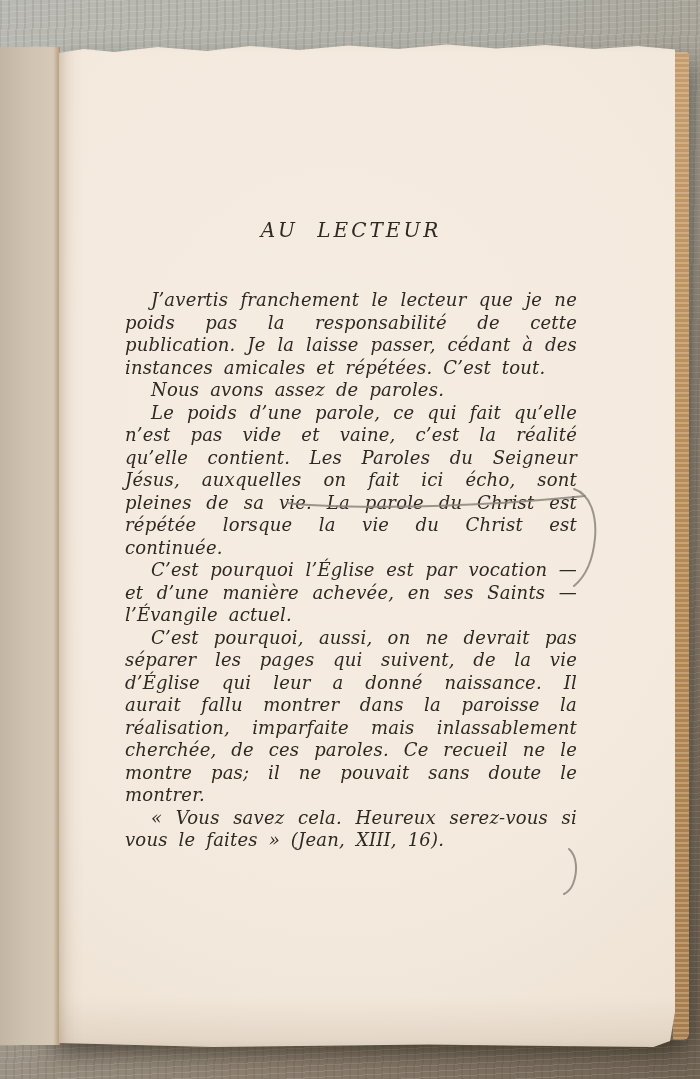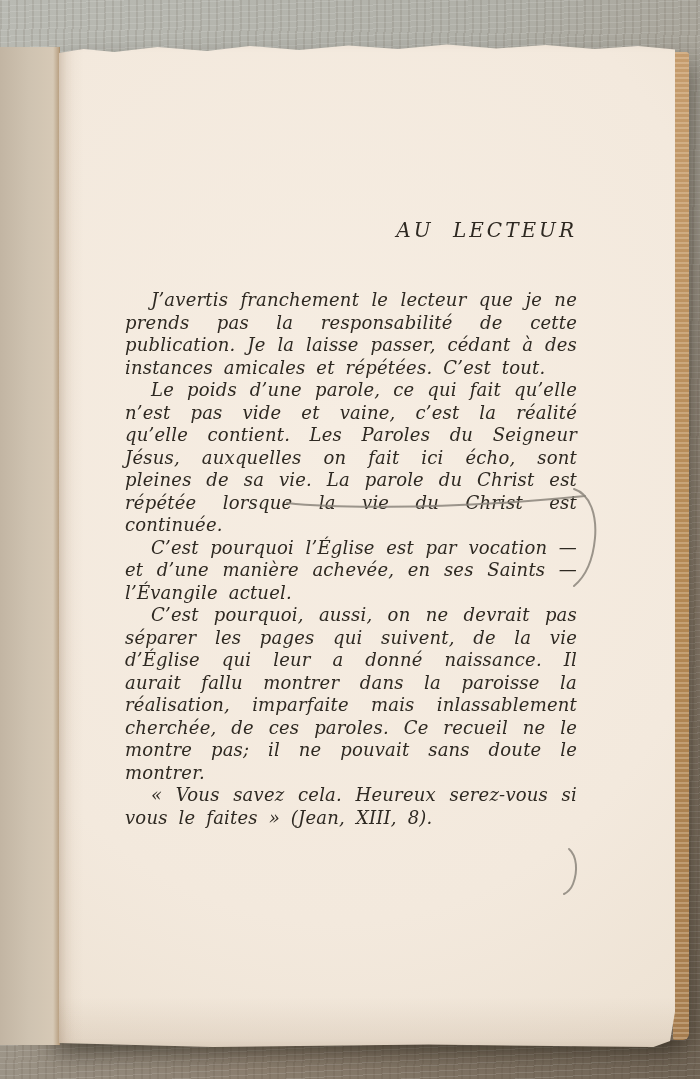--- a/index.html
+++ b/index.html
@@ -62,21 +62,21 @@
     clip-path: polygon(
       0% 0.9%, 4% 0.5%, 9% 0.8%, 16% 0.3%, 24% 0.7%, 31% 0.2%, 39% 0.6%,
       47% 0.15%, 55% 0.5%, 63% 0.05%, 71% 0.45%, 79% 0.1%, 87% 0.5%, 94% 0.2%,
       100% 0.55%, 100% 96.5%, 99.2% 99.4%, 96.5% 100%, 60% 99.75%, 25% 100%, 0% 99.6%);
     box-shadow: inset 7px 0 14px -7px rgba(120,90,60,0.38);
   }
 
   .page-title {
     position: absolute;
     left: 125px; top: 218px; width: 452px;
-    text-align: right;
+    text-align: center;
     font-style: italic;
     font-size: 20px;
     letter-spacing: 3px;
     word-spacing: 10px;
     color: var(--c-ink, #2e2922);
   }
 
   .page-body {
     position: absolute;
     left: 125px; top: 289px; width: 452px;
@@ -110,25 +110,26 @@
 
   <div class="cover-edge"></div>
 
   <div class="page-stack"></div>
 
   <div class="page"></div>
 
   <div class="page-title">AU LECTEUR</div>
 
   <div class="page-body">
-    <p>J’avertis franchement le lecteur que je ne prends pas la responsabilité de cette publication. Je la laisse passer, cédant à des instances amicales et répétées. C’est tout.</p>
+    <p>J’avertis franchement le lecteur que je ne poids pas la responsabilité de cette publication. Je la laisse passer, cédant à des instances amicales et répétées. C’est tout.</p>
+    <p>Nous avons assez de paroles.</p>
     <p>Le poids d’une parole, ce qui fait qu’elle n’est pas vide et vaine, c’est la réalité qu’elle contient. Les Paroles du Seigneur Jésus, auxquelles on fait ici écho, sont pleines de sa vie. La parole du Christ est répétée lorsque la vie du Christ est continuée.</p>
     <p>C’est pourquoi l’Église est par vocation — et d’une manière achevée, en ses Saints — l’Évangile actuel.</p>
     <p>C’est pourquoi, aussi, on ne devrait pas séparer les pages qui suivent, de la vie d’Église qui leur a donné naissance. Il aurait fallu montrer dans la paroisse la réalisation, imparfaite mais inlassablement cherchée, de ces paroles. Ce recueil ne le montre pas; il ne pouvait sans doute le montrer.</p>
-    <p>« Vous savez cela. Heureux serez-vous si vous le faites » (Jean, XIII, 8).</p>
+    <p>« Vous savez cela. Heureux serez-vous si vous le faites » (Jean, XIII, 16).</p>
   </div>
 
   <svg class="pencil-svg" width="700" height="1079" viewBox="0 0 700 1079" xmlns="http://www.w3.org/2000/svg">
     <path d="M 287 503 C 340 509, 430 507, 500 503 C 535 501, 565 498, 585 496"></path>
     <path d="M 574 489 C 590 494, 597 515, 595 538 C 593 560, 586 576, 574 586"></path>
     <path d="M 569 849 C 577 856, 578 871, 573 884 C 571 889, 568 892, 564 894"></path>
   </svg>
 
 </div>
 

